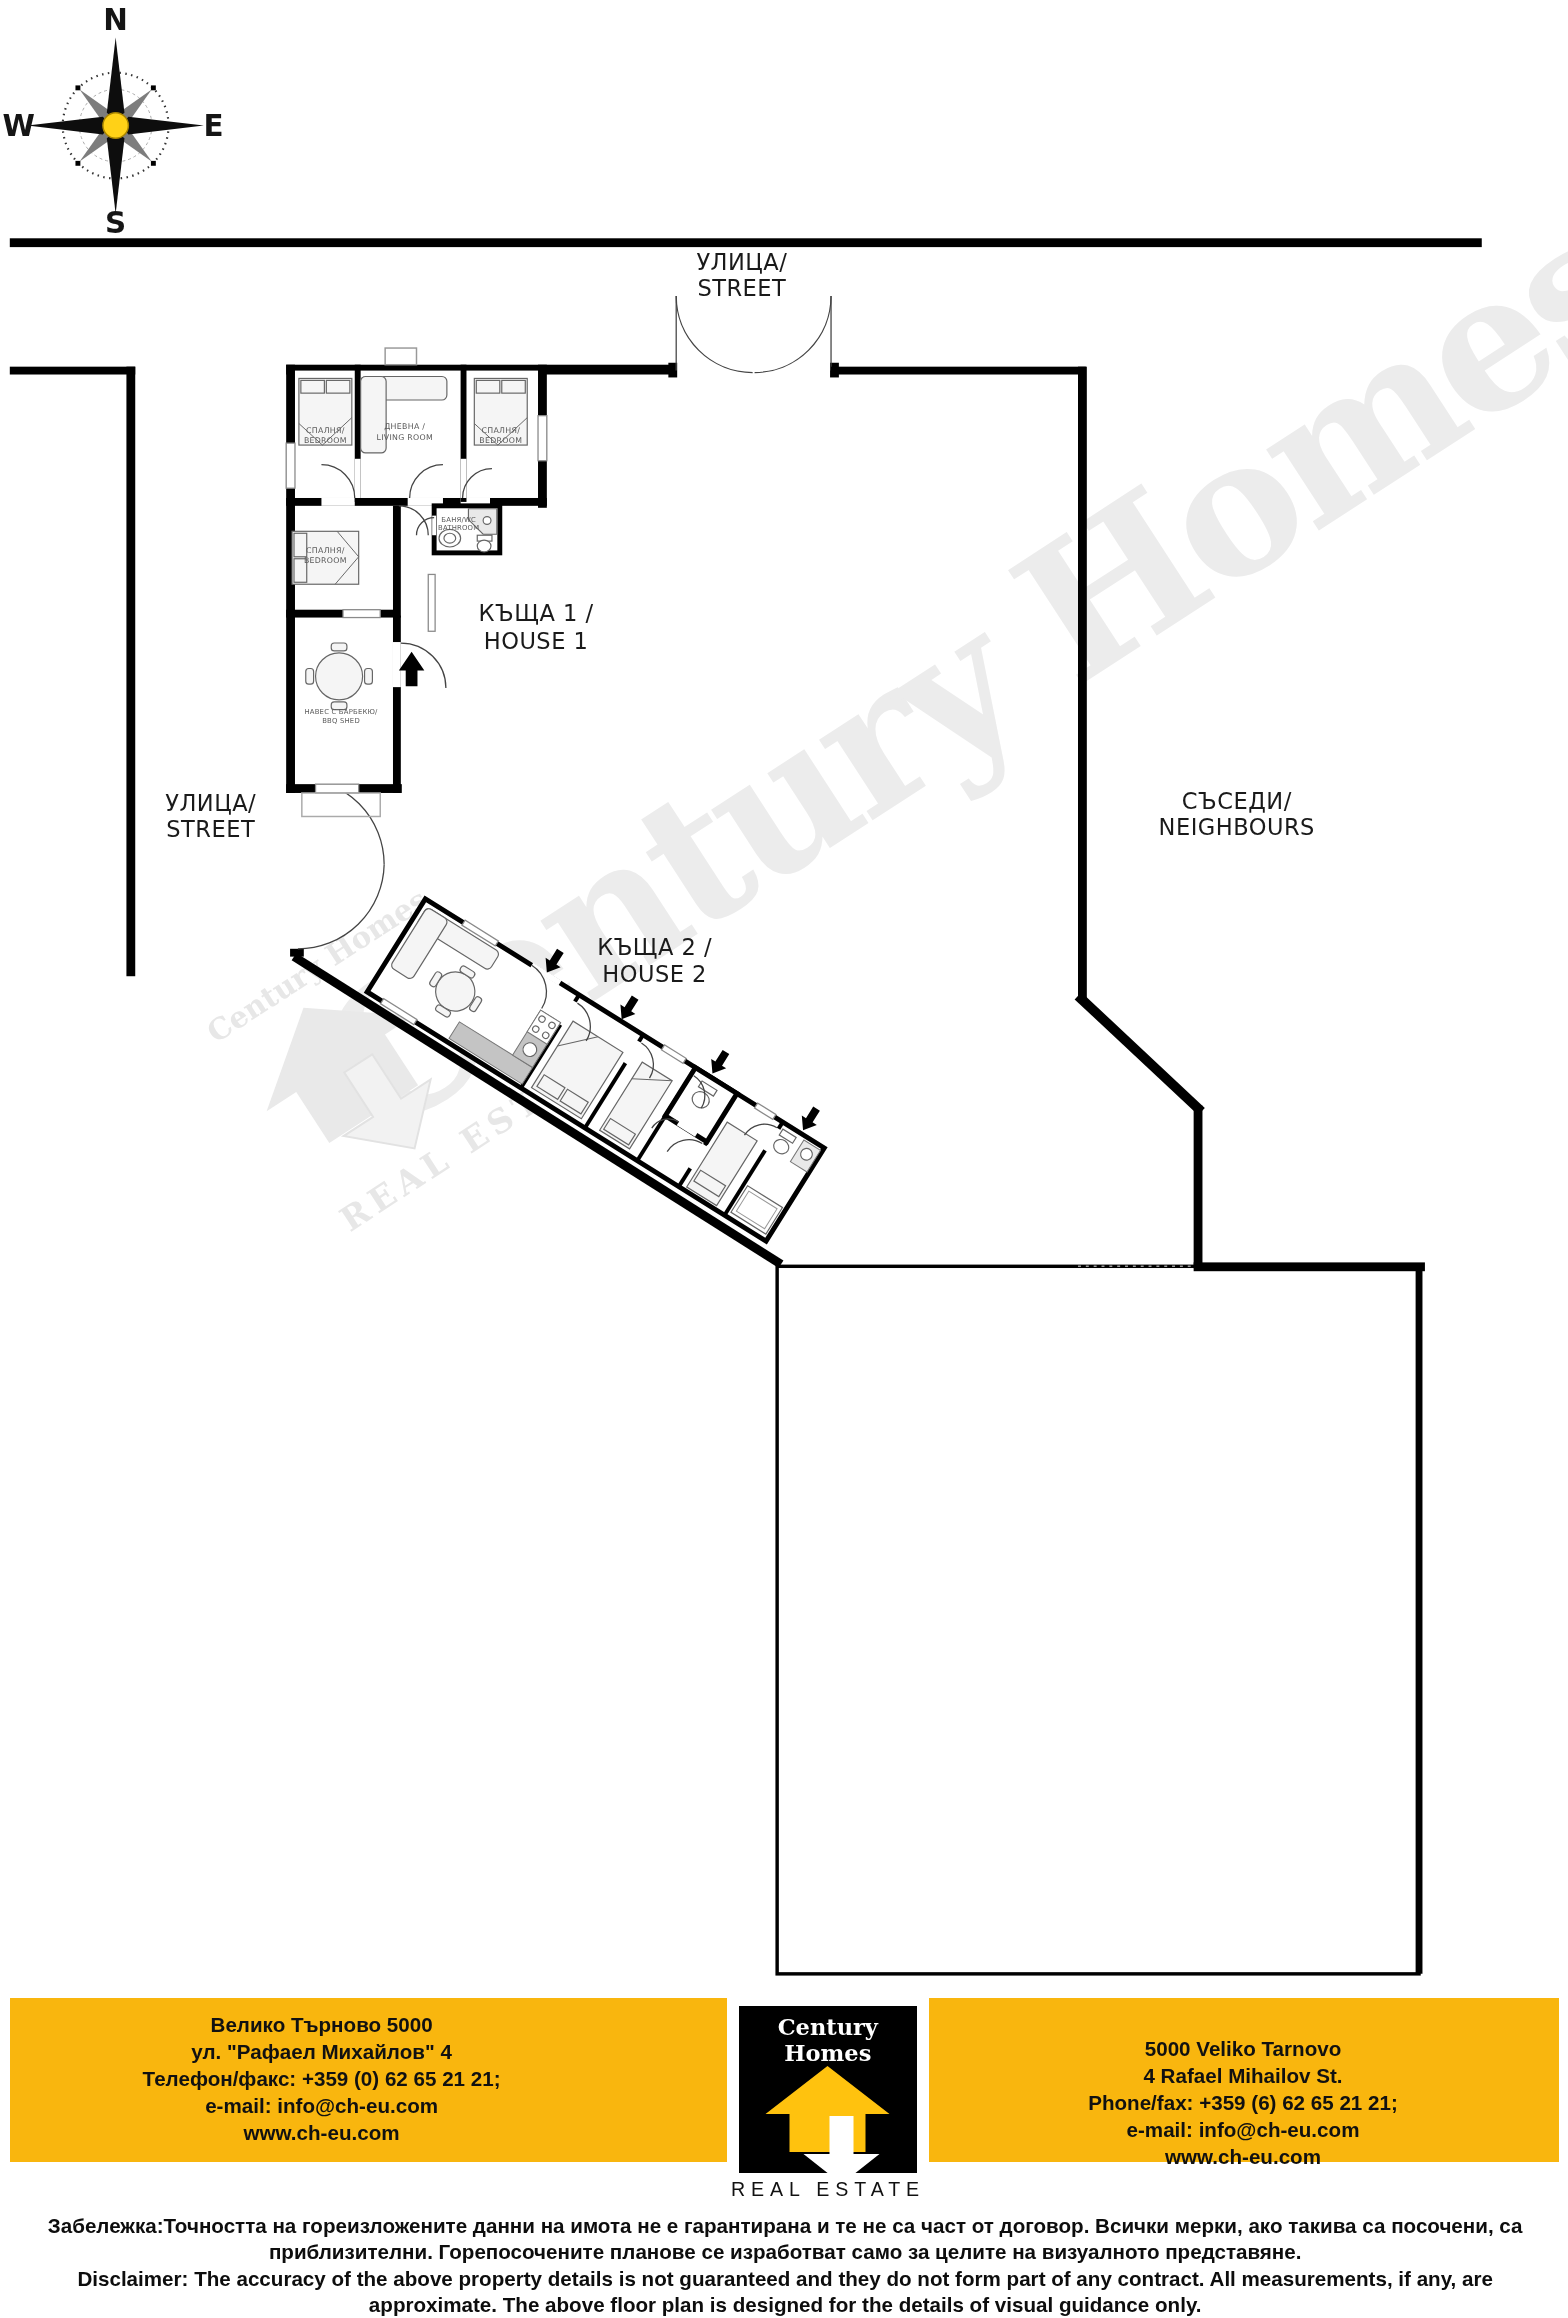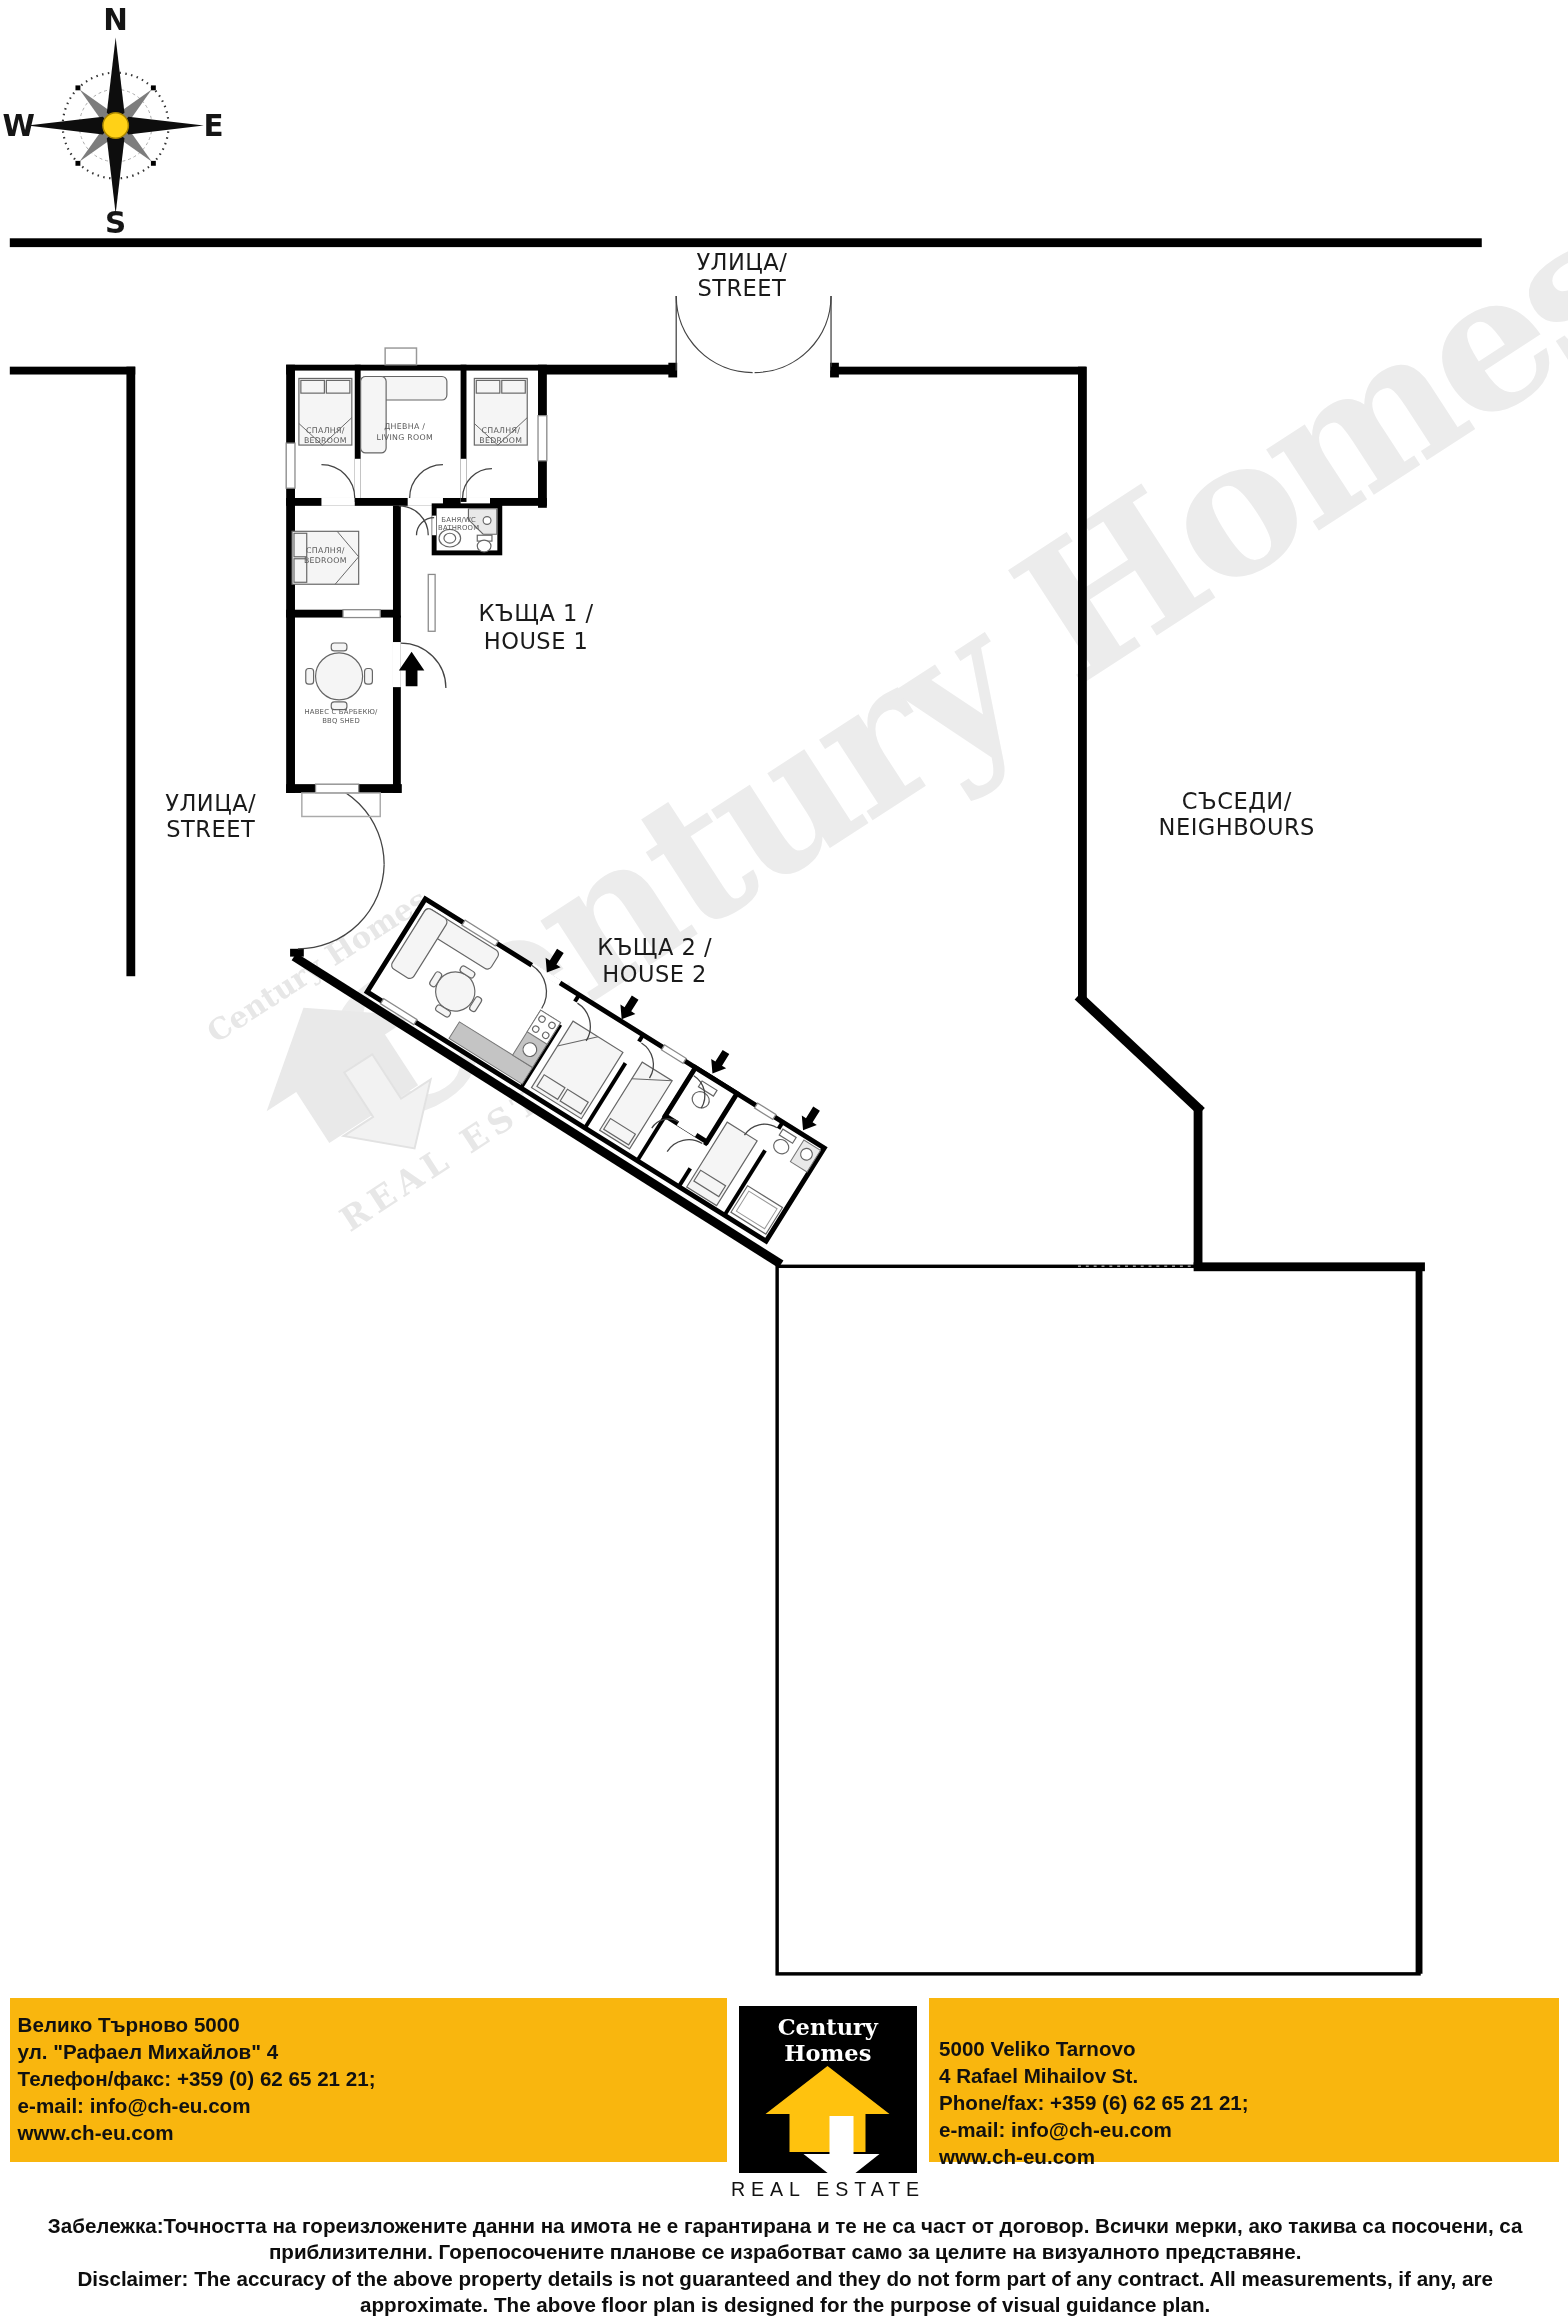--- a/index.html
+++ b/index.html
@@ -12,21 +12,21 @@
   .compass-letter{font-size:30px;font-weight:bold;fill:#151515;text-anchor:middle;}
   .wm-text{font-size:190px;font-weight:bold;font-family:"DejaVu Serif",serif;fill:#ececec;letter-spacing:-8px;}
   .wm-small{font-family:"DejaVu Serif",serif;fill:#e7e7e7;font-weight:bold;}
   .furn{fill:#f5f5f5;stroke:#666;stroke-width:1.2;}
   .fixt{fill:#fff;stroke:#666;stroke-width:1.2;}
   .win{fill:#fff;stroke:#8a8a8a;stroke-width:1.3;}
   .door{fill:none;stroke:#444;stroke-width:1.3;}
   .wall{fill:#000;}
   
   .footer-band{position:absolute;left:9.8px;top:1998px;width:1549px;height:164px;}
-  .f-col{position:absolute;top:2011px;width:608px;
+  .f-col{position:absolute;top:2011px;width:608px;text-align:center;
          font:700 20.6px/27px "Liberation Sans",sans-serif;color:#111;}
   .f-col-left{left:17.6px;}
   .f-col-right{left:939px;margin-top:24px;}
   .logo-panel{position:absolute;left:727px;top:1990px;width:202px;height:221px;background:#fff;}
   .logo-black{position:absolute;left:11.8px;top:15.7px;width:178px;height:167px;background:#000;text-align:center;}
   .logo-brand{font:700 22.5px "DejaVu Serif",serif;color:#fff;padding-top:8.8px;}
   .logo-tagline{position:absolute;left:0;top:188px;width:202px;text-align:center;
                 font:400 19.6px "Liberation Sans",sans-serif;letter-spacing:5.9px;color:#111;}
   .disclaimer{position:absolute;left:13.7px;width:1543px;
               font:700 20.6px/25.5px "Liberation Sans",sans-serif;color:#0d0d0d;text-align:center;}
@@ -312,16 +312,16 @@
       <div class="logo-brand">Century Homes</div>
       <svg width="147" height="120" viewBox="0 0 140 120">
         <polygon points="70,0 132,48 108,48 108,86 32,86 32,48 8,48" fill="#FFC20E"></polygon>
         <polygon points="96,50 96,88 122,88 84,118 46,88 72,88 72,50" fill="#fff"></polygon>
       </svg>
     </div>
     <div class="logo-tagline">REAL ESTATE</div>
   </div>
 
   <div class="disclaimer disc-bg">Забележка:Точността на гореизложените данни на имота не е гарантирана и те не са част от договор. Всички мерки, ако такива са посочени, са приблизителни. Горепосочените планове се изработват само за целите на визуалното представяне.</div>
-  <div class="disclaimer disc-en">Disclaimer: The accuracy of the above property details is not guaranteed and they do not form part of any contract. All measurements, if any, are approximate. The above floor plan is designed for the purpose of visual guidance plan.</div>
+  <div class="disclaimer disc-en">Disclaimer: The accuracy of the above property details is not guaranteed and they do not form part of any contract. All measurements, if any, are approximate. The above floor plan is designed for the details of visual guidance only.</div>
 
 </div>
 
 
 </body></html>

